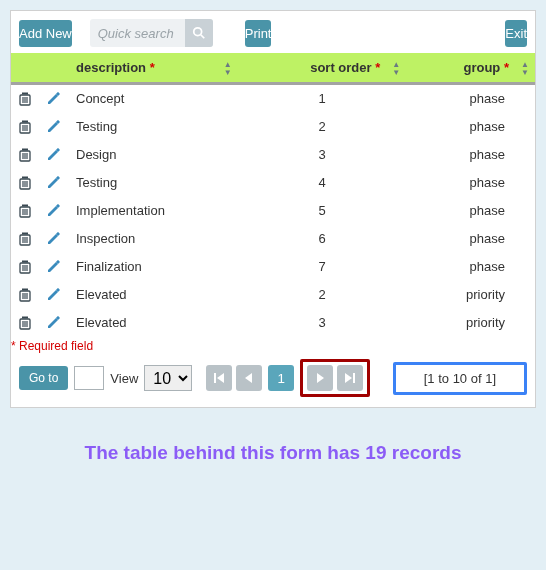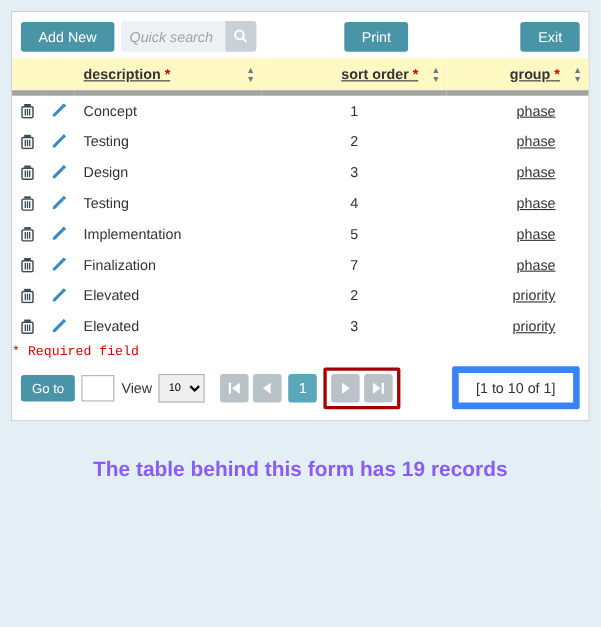--- a/index.html
+++ b/index.html
@@ -23,30 +23,30 @@
   .toolbar {
     padding: 8px 8px 6px 8px;
     display: flex;
     align-items: center;
   }
   .btn {
     background: #4a94a8;
     color: #fff;
     border: none;
     border-radius: 3px;
-    padding: 6px 16px;
+    padding: 6px 0;
     font-size: 13px;
     cursor: pointer;
     display: inline-flex;
     align-items: center;
     justify-content: center;
   }
   .btn-small { padding: 5px 10px; font-size: 12px; }
   .search-wrap {
-    margin-left: 6px;
+    margin-left: 18px;
     display: flex;
     align-items: center;
     background: #eef1f3;
     border-radius: 3px;
     padding: 0;
     height: 28px;
   }
   .search-wrap input {
     border: none;
     background: transparent;
@@ -67,29 +67,28 @@
     align-items: center;
     justify-content: center;
     cursor: pointer;
   }
   .spacer { flex: 1; }
   table {
     width: 100%;
     border-collapse: collapse;
   }
   thead th {
-    background: #fef9c3;
-    border-bottom: 5px solid #a3a3a3;
+    background: #bef264;
+    border-bottom: 3px solid #a3a3a3;
     font-weight: bold;
     font-size: 13px;
     text-align: left;
     padding: 7px 8px;
     color: #333;
     position: relative;
-    text-decoration: underline;
   }
   thead th.icon-col { width: 28px; }
   thead th .req { color: #d40000; }
   thead th.right { text-align: right; padding-right: 26px; }
   .sort-arrows {
     position: absolute;
     right: 6px;
     top: 50%;
     transform: translateY(-50%);
     display: flex;
@@ -98,46 +97,45 @@
   }
   .sort-arrows span { font-size: 8px; line-height: 7px; color: #6a7a82; }
   tbody td {
     padding: 6px 8px;
     border-bottom: 1px solid transparent;
     font-size: 13px;
     color: #333;
   }
   tbody td.icon-cell { width: 28px; text-align: center; color: #4a5a62; cursor: pointer; }
   tbody td.center { text-align: center; }
-  tbody td.right { text-align: right; padding-right: 30px; text-decoration: underline; }
+  tbody td.right { text-align: right; padding-right: 30px; }
   .reqnote {
     color: #d40000;
     font-size: 12px;
     padding: 2px 0 0 2px;
     margin-left: -2px;
-    font-family: Liberation Mono, monospace;
   }
   .footer {
     padding: 6px 8px 10px 8px;
     display: flex;
     align-items: center;
     gap: 6px;
   }
   .footer input.page {
     width: 30px;
     height: 24px;
     border: 1px solid #aab2b6;
     text-align: center;
     font-size: 12px;
   }
   .footer .view-label { font-size: 13px; color: #333; }
   .footer select {
     height: 26px;
     border: 1px solid #aab2b6;
-    font-size: 10px;
+    font-size: 16px;
     padding: 2px 4px;
   }
   .nav-group { display: flex; gap: 4px; margin-left: 8px; }
   .nav-btn {
     width: 26px; height: 26px;
     background: #b9c2c7;
     border: none;
     border-radius: 3px;
     display: flex;
     align-items: center;
@@ -149,35 +147,35 @@
   .nav-btn.active { background: #5aa6bb; color:#fff; width:26px; }
   .nav-hl {
     border: 3px solid #a00000;
     border-radius: 2px;
     padding: 3px 4px;
     display: flex;
     gap: 4px;
     align-items: center;
   }
   .range-box {
-    border: 6px solid #3b82f6;
+    border: 3px solid #3b82f6;
     border-radius: 2px;
-    padding: 6px 16px;
+    padding: 6px 28px;
     margin-left: auto;
     font-size: 13px;
     color: #333;
   }
   .caption {
     text-align: center;
     color: #8b5cf6;
     font-weight: bold;
     font-size: 19px;
     margin-top: 34px;
   }
-  .print-pos { margin-left: 80px; }
+  .print-pos { margin-left: 32px; }
   svg { display:block; }
 </style>
 </head>
 <body>
 
 <div class="panel">
 
   <div class="toolbar">
     <button class="btn">Add New</button>
     <div class="search-wrap">
@@ -332,20 +330,40 @@
               <line x1="8" y1="5" x2="8" y2="11" stroke="#3a4952" stroke-width="1.2"></line>
               <rect x="3" y="0.5" width="6" height="2" fill="#3a4952"></rect>
             </svg>
           </td>
           <td class="icon-cell">
             <svg width="13" height="13" viewBox="0 0 13 13">
               <path d="M1 12 L3 12 L11 4 L9 2 L1 10 Z" fill="#3a8bbd"></path>
               <rect x="9.5" y="0.5" width="3" height="3" transform="rotate(45 11 2)" fill="#3a8bbd"></rect>
             </svg>
           </td>
+          <td>Inspection</td>
+          <td class="center">6</td>
+          <td class="right">phase</td>
+        </tr>
+        <tr>
+          <td class="icon-cell">
+            <svg width="12" height="14" viewBox="0 0 12 14">
+              <rect x="1" y="3" width="10" height="10" rx="1" fill="none" stroke="#3a4952" stroke-width="1.3"></rect>
+              <line x1="4" y1="5" x2="4" y2="11" stroke="#3a4952" stroke-width="1.2"></line>
+              <line x1="6" y1="5" x2="6" y2="11" stroke="#3a4952" stroke-width="1.2"></line>
+              <line x1="8" y1="5" x2="8" y2="11" stroke="#3a4952" stroke-width="1.2"></line>
+              <rect x="3" y="0.5" width="6" height="2" fill="#3a4952"></rect>
+            </svg>
+          </td>
+          <td class="icon-cell">
+            <svg width="13" height="13" viewBox="0 0 13 13">
+              <path d="M1 12 L3 12 L11 4 L9 2 L1 10 Z" fill="#3a8bbd"></path>
+              <rect x="9.5" y="0.5" width="3" height="3" transform="rotate(45 11 2)" fill="#3a8bbd"></rect>
+            </svg>
+          </td>
           <td>Finalization</td>
           <td class="center">7</td>
           <td class="right">phase</td>
         </tr>
         <tr>
           <td class="icon-cell">
             <svg width="12" height="14" viewBox="0 0 12 14">
               <rect x="1" y="3" width="10" height="10" rx="1" fill="none" stroke="#3a4952" stroke-width="1.3"></rect>
               <line x1="4" y1="5" x2="4" y2="11" stroke="#3a4952" stroke-width="1.2"></line>
               <line x1="6" y1="5" x2="6" y2="11" stroke="#3a4952" stroke-width="1.2"></line>

